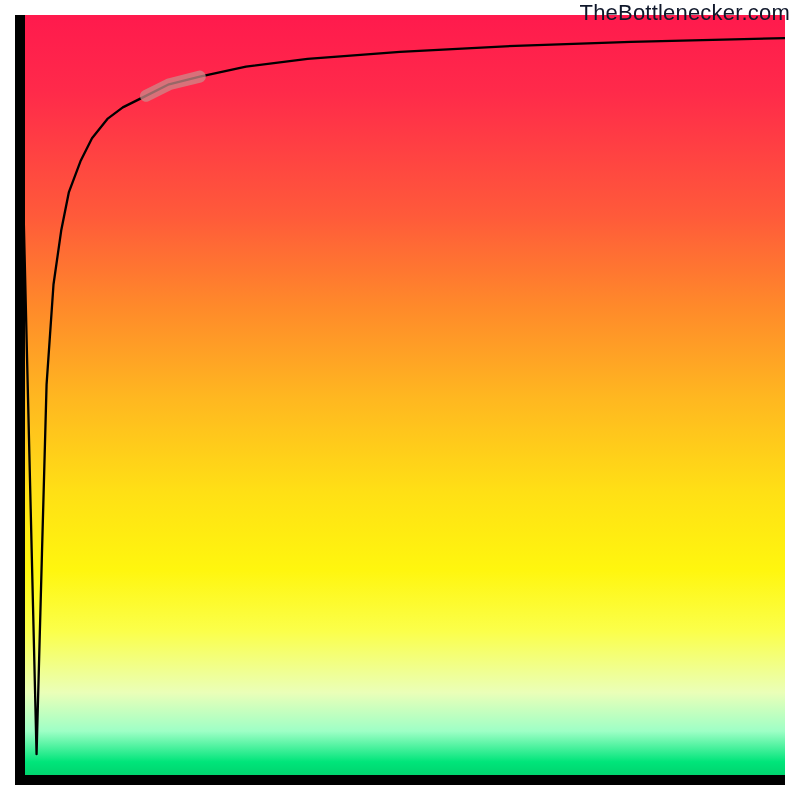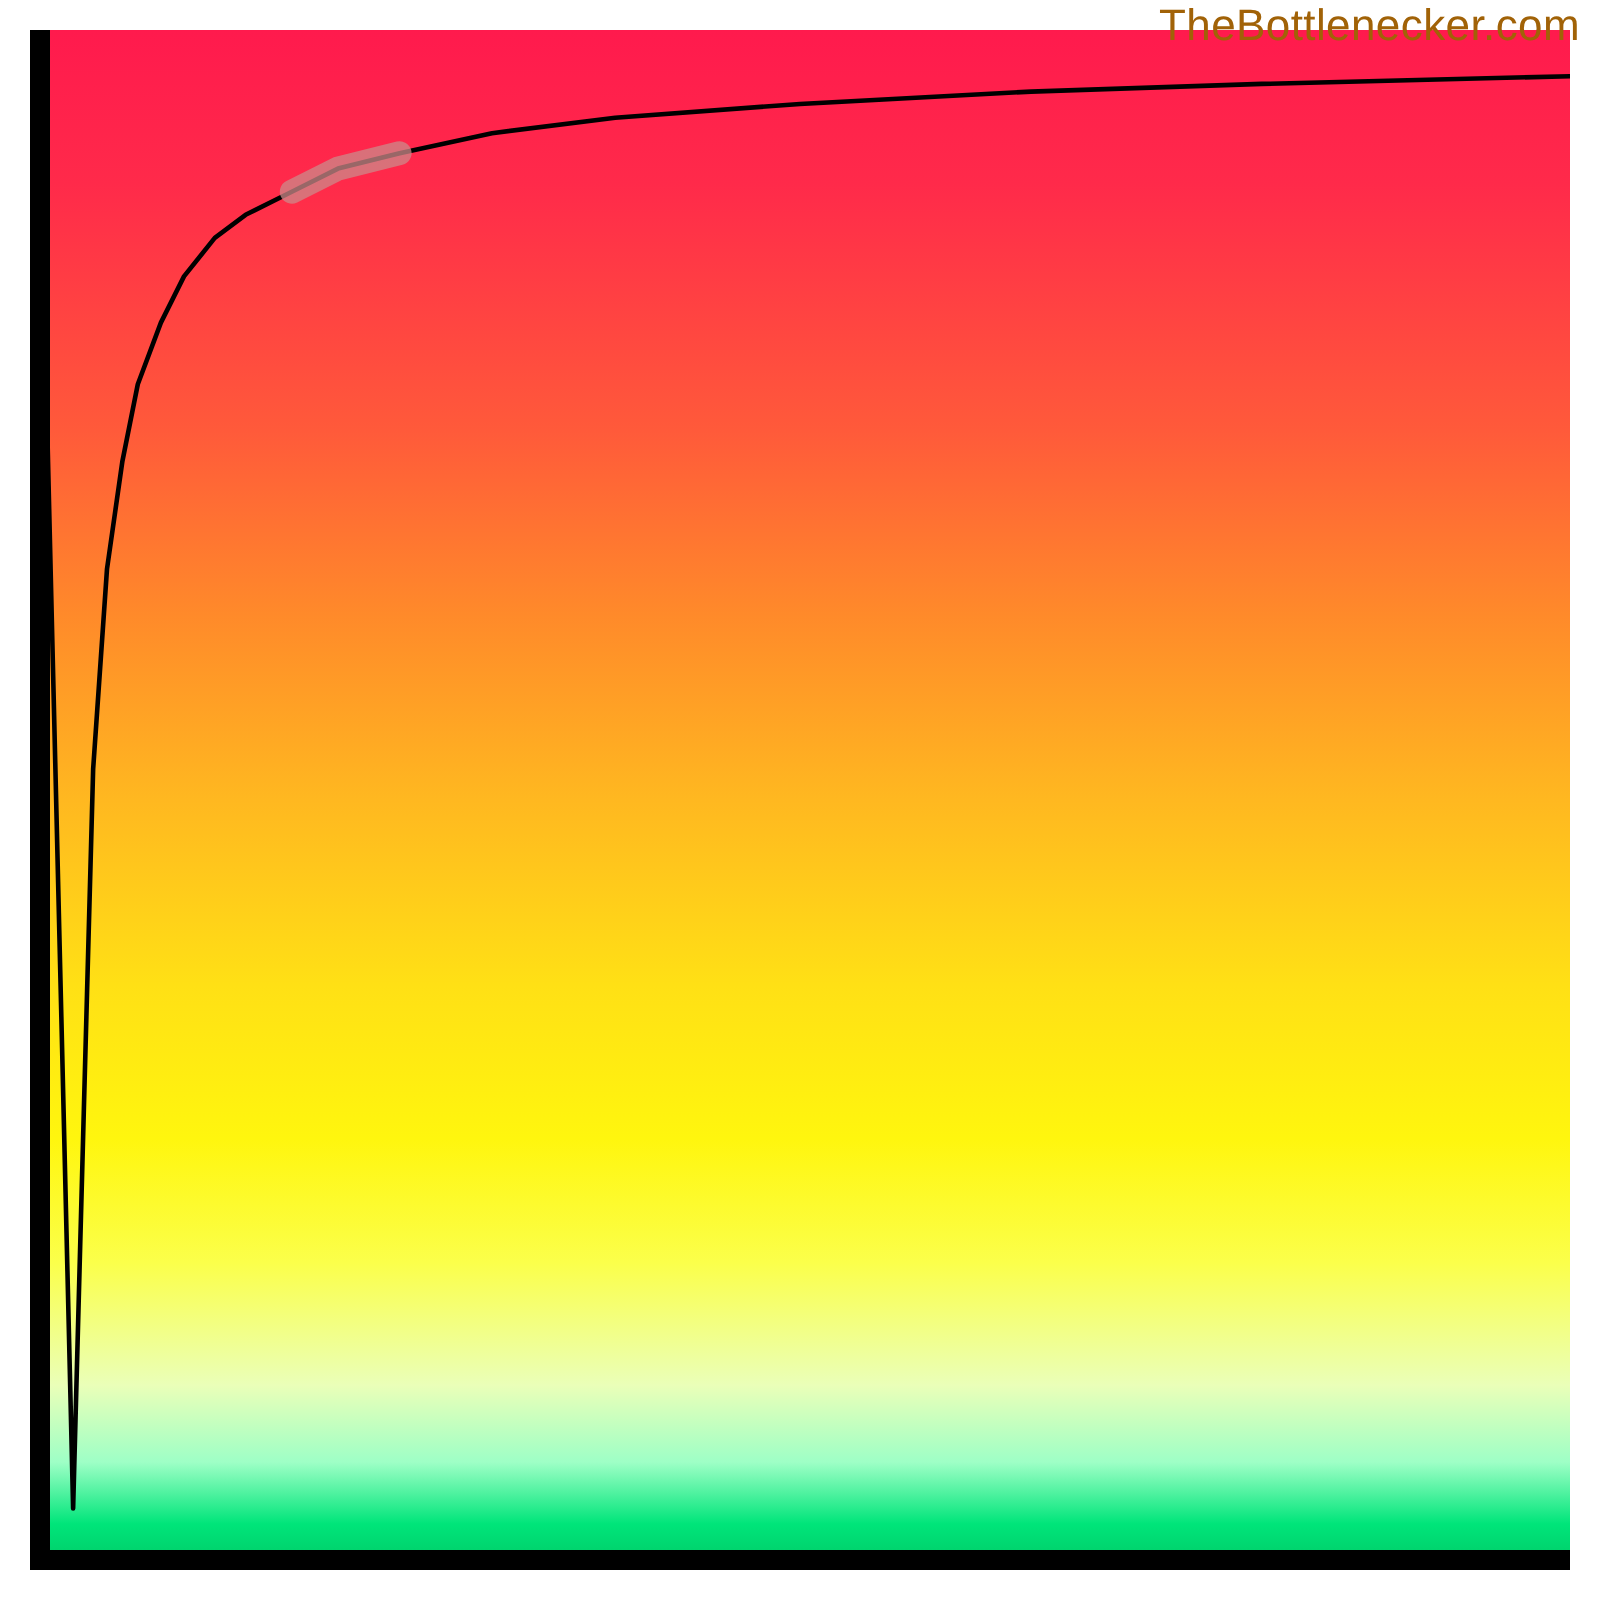--- a/index.html
+++ b/index.html
@@ -45,21 +45,21 @@
     left: 15px;
     bottom: 15px;
     width: 770px;
     height: 10px;
   }
   .attribution {
     position: absolute;
     top: 0px;
     right: 10px;
     font-size: 22px;
-    color: #a16207;
+    color: #0f172a;
     font-weight: 400;
     letter-spacing: 0.2px;
   }
   .curve-svg {
     position: absolute;
     left: 15px;
     top: 15px;
     width: 770px;
     height: 770px;
     pointer-events: none;

